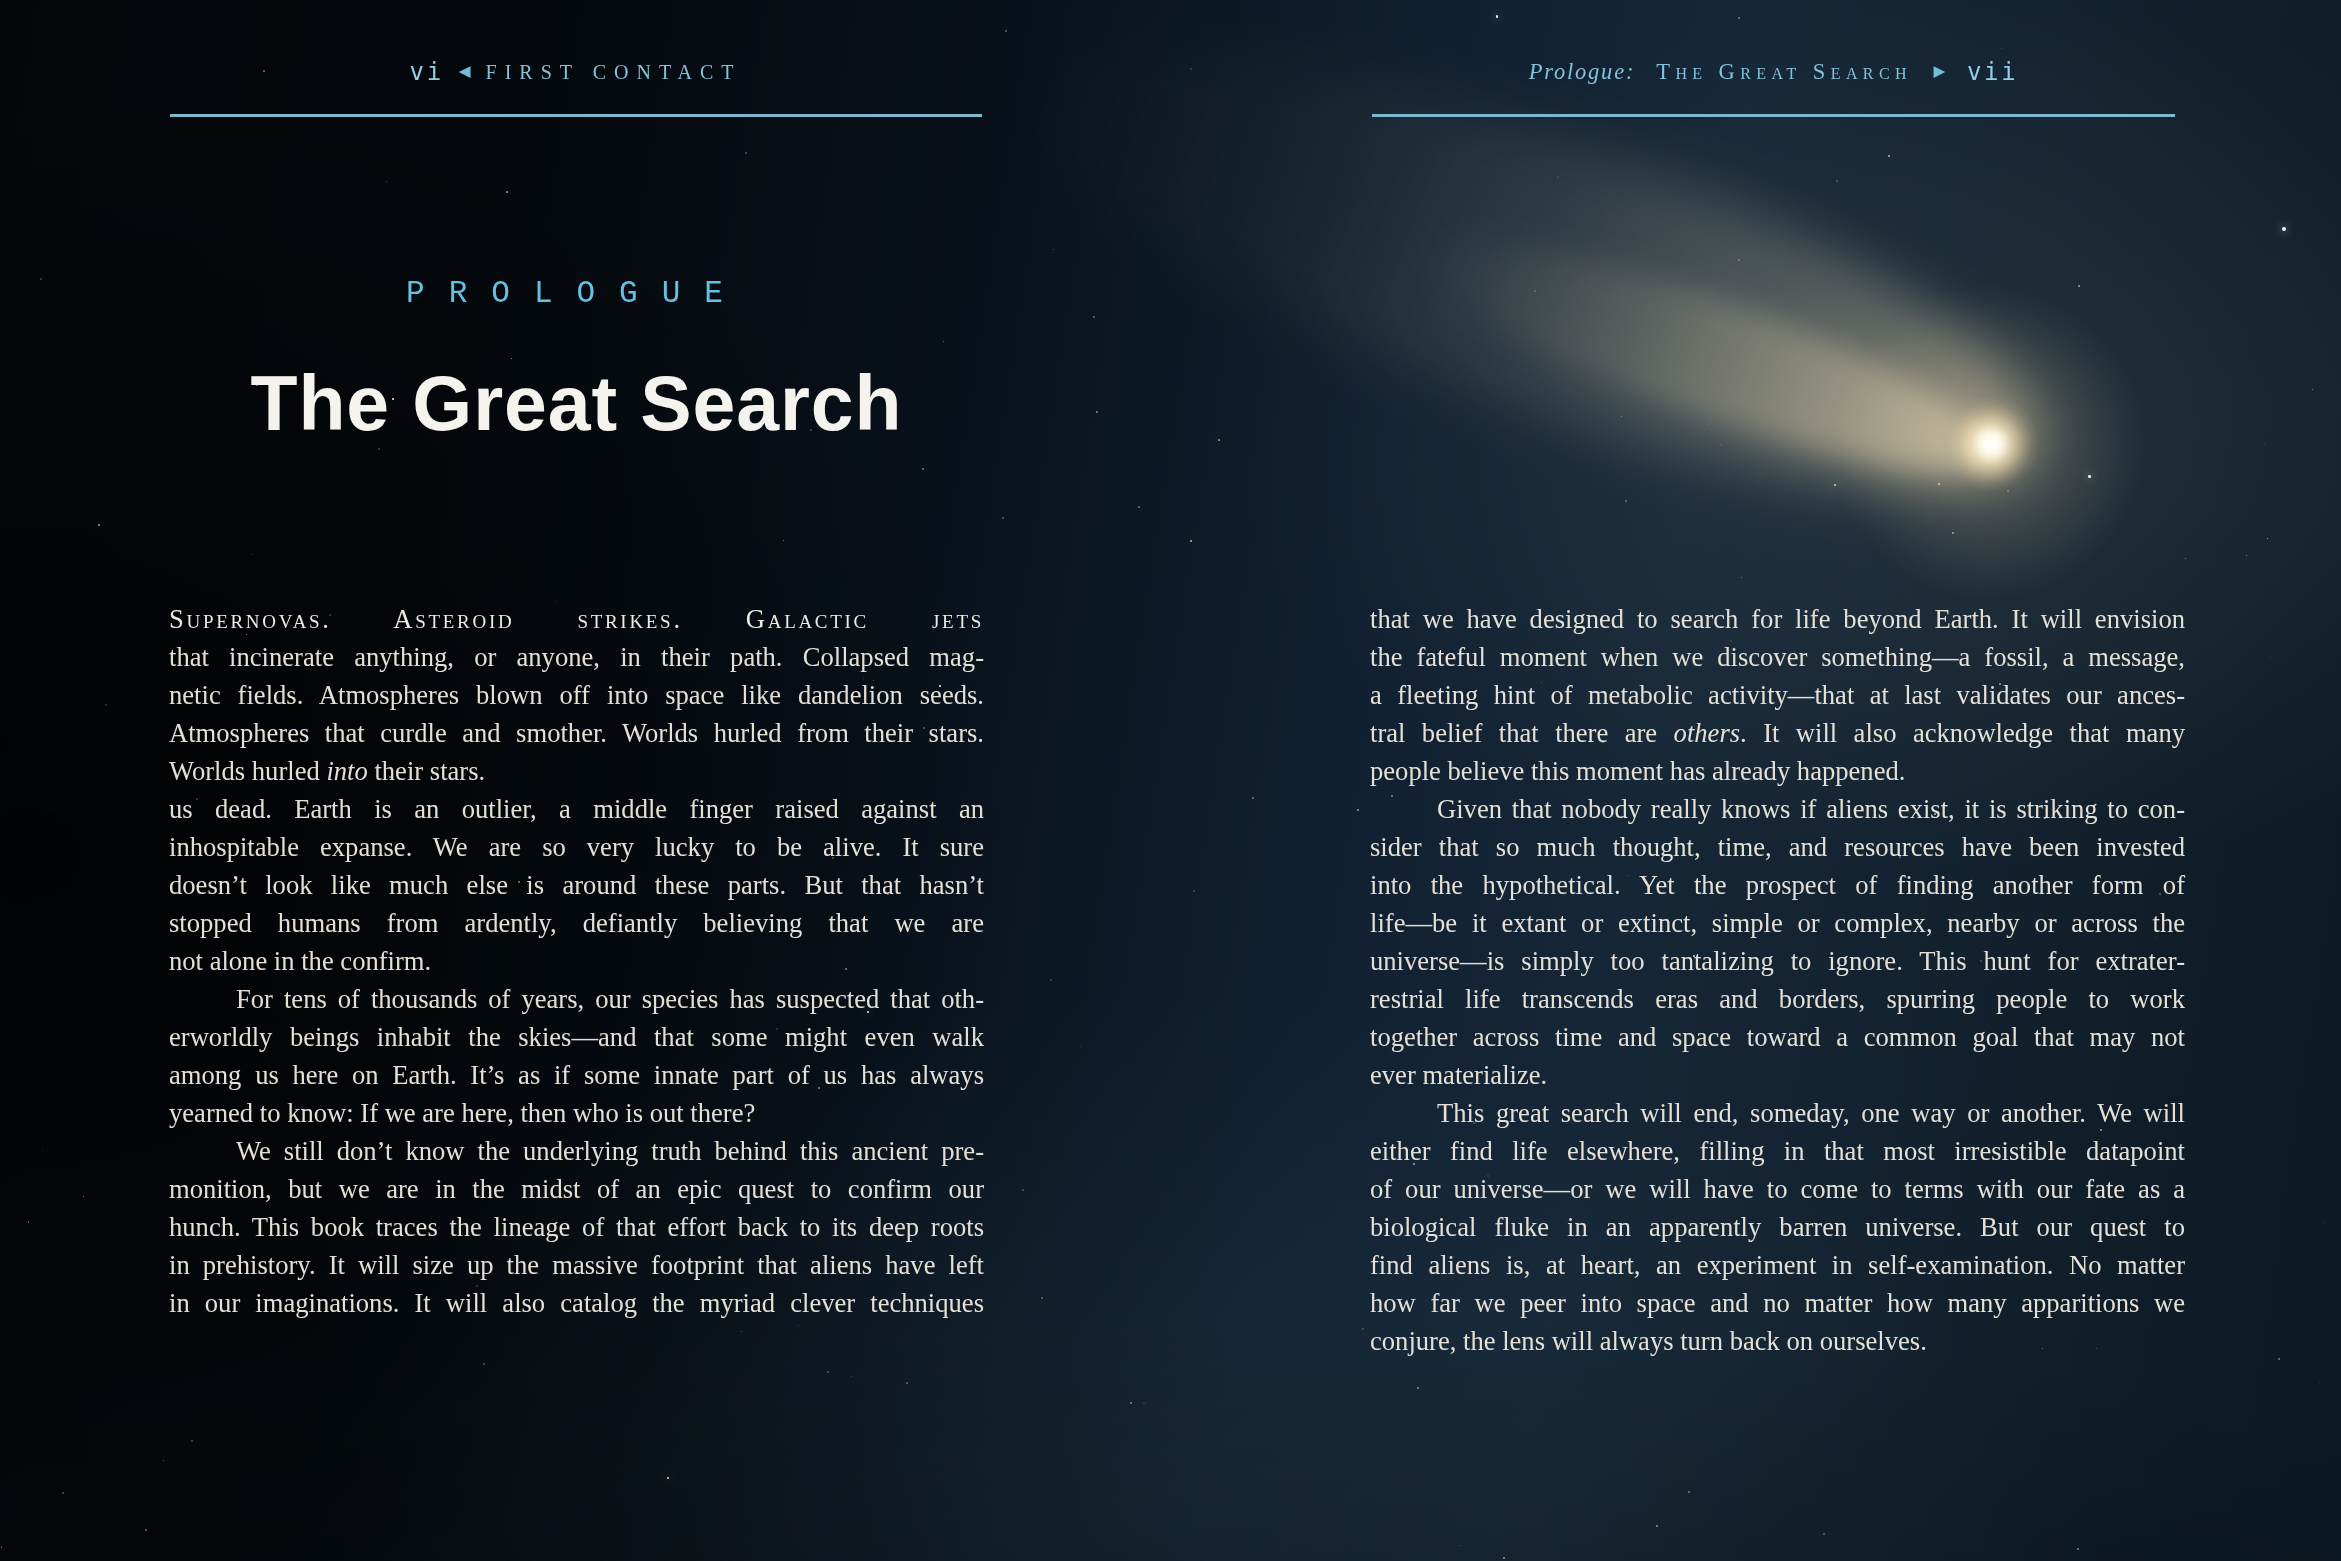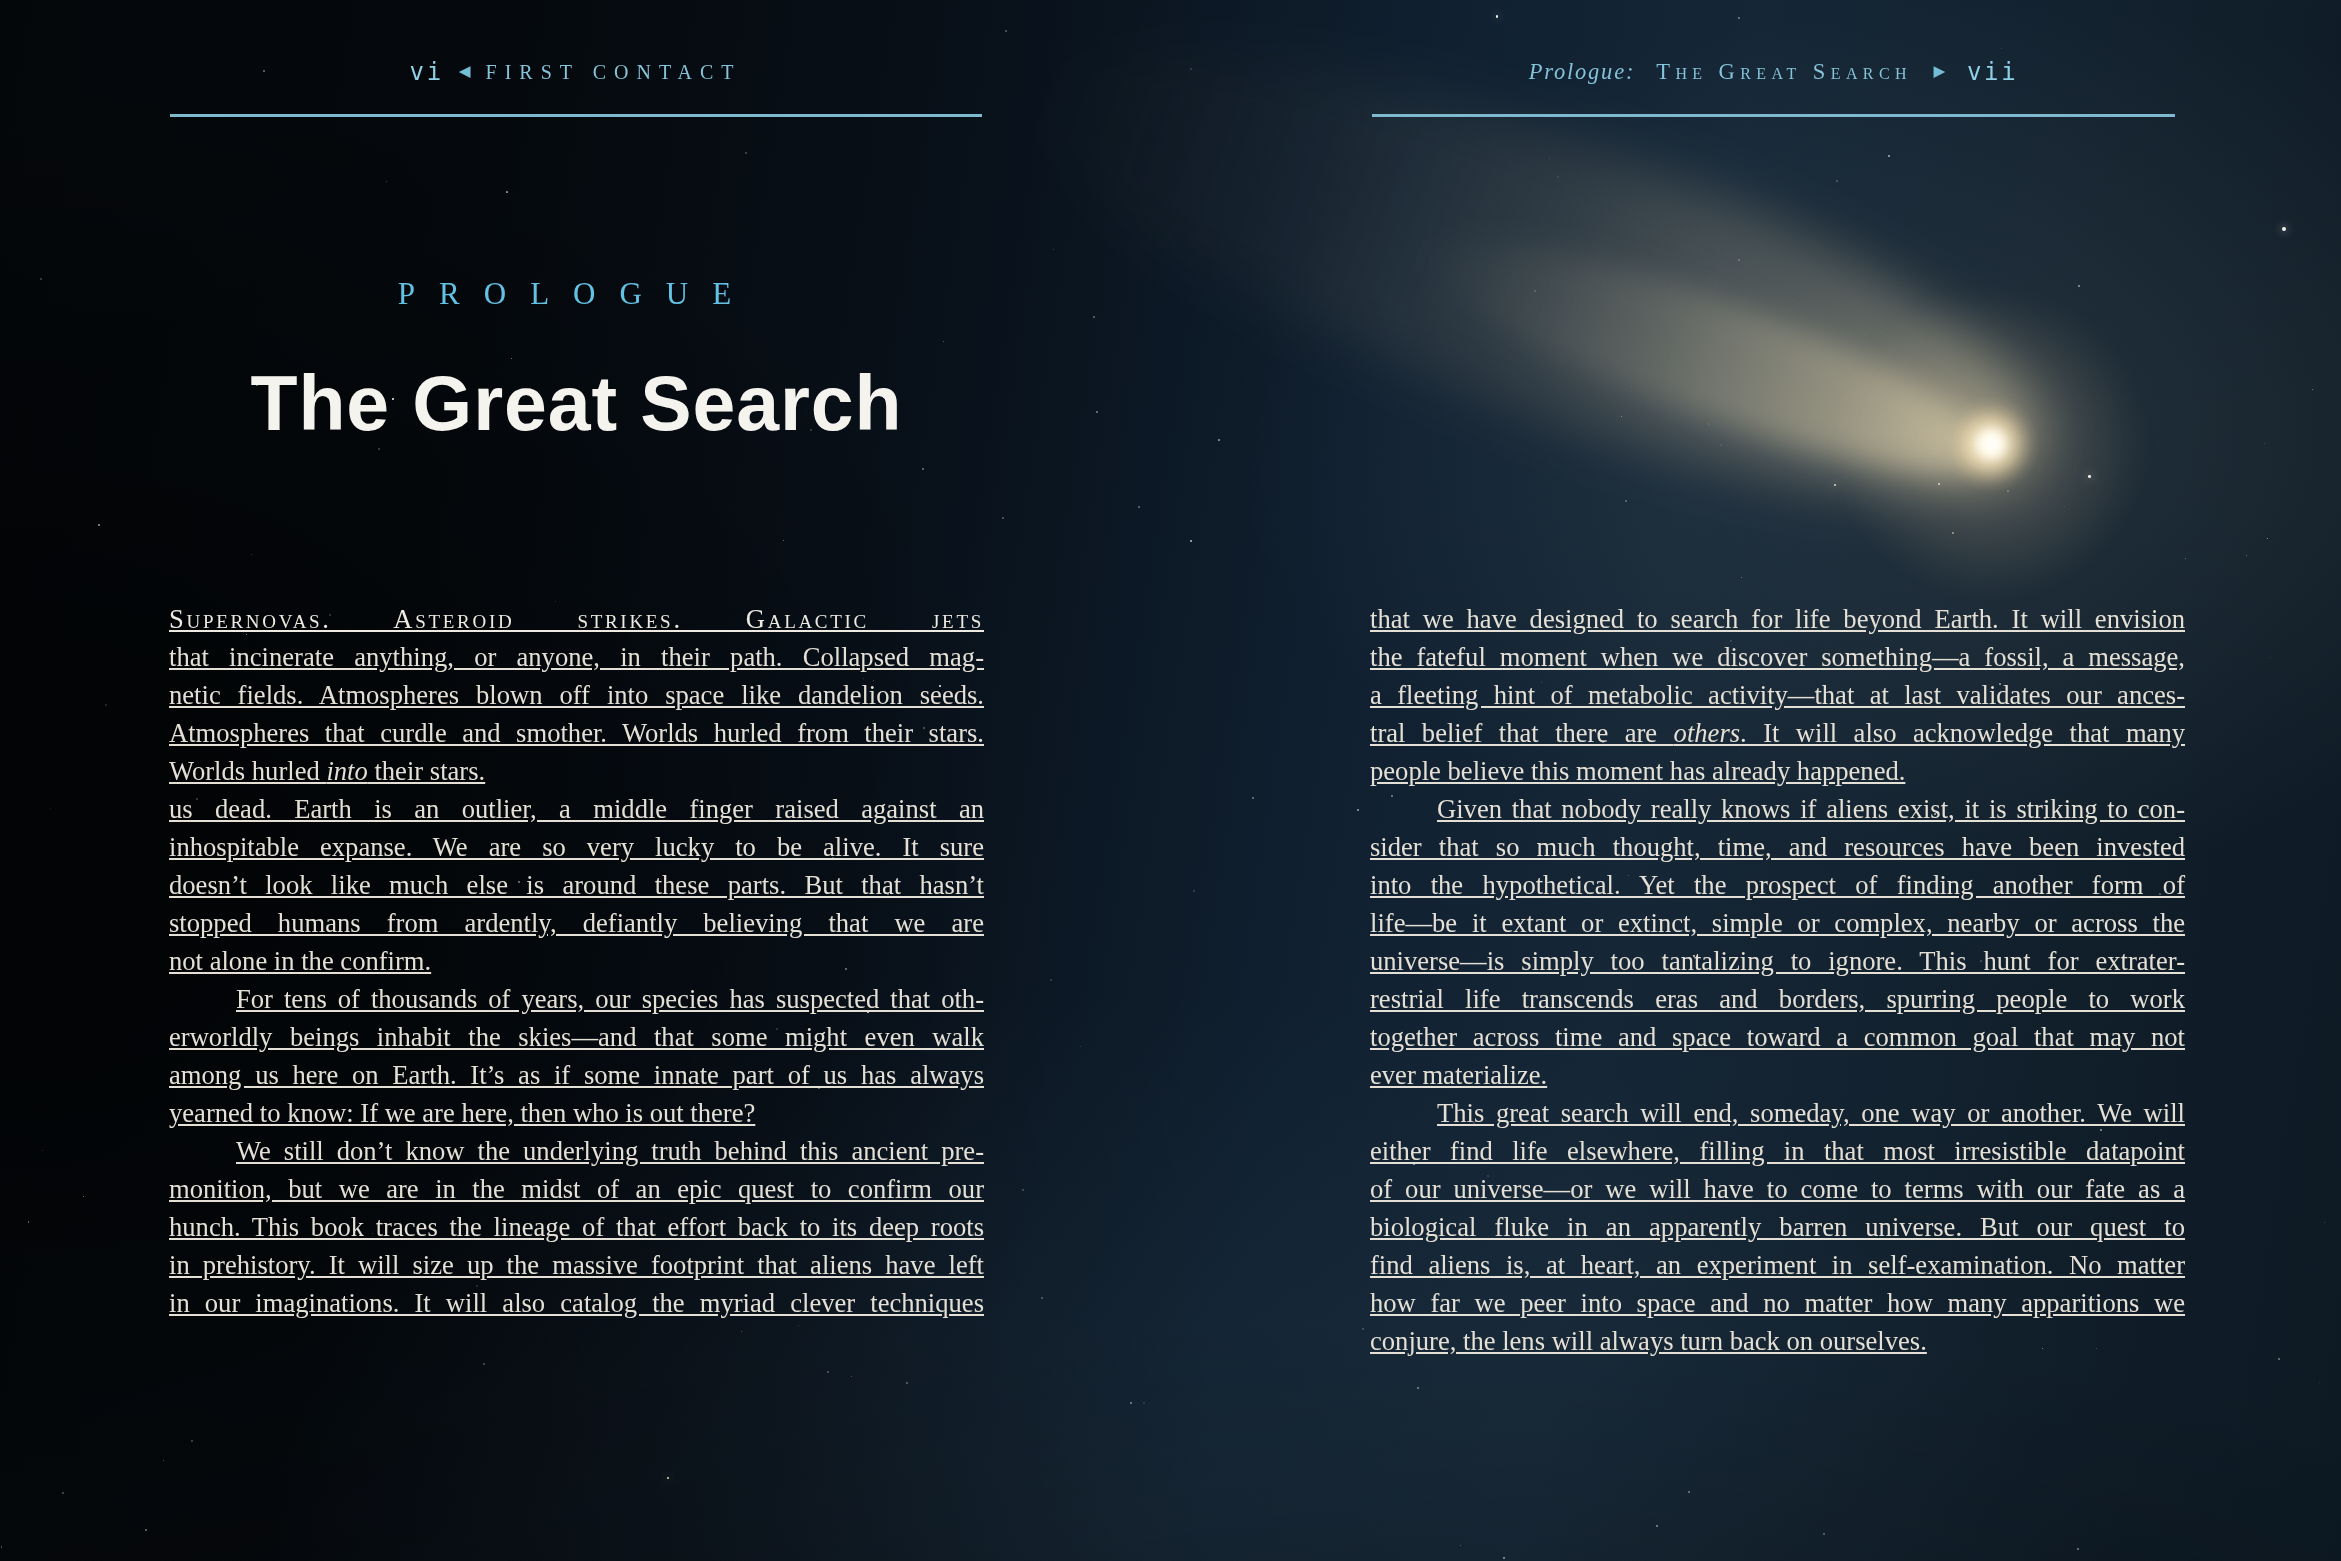--- a/index.html
+++ b/index.html
@@ -65,36 +65,36 @@
   .chaplabel{font-style:italic;font-size:22.5px;letter-spacing:1.8px;color:var(--header-blue);}
   .chapcaps{
     font-variant:small-caps;font-size:22.5px;letter-spacing:5.4px;color:var(--header-blue);white-space:nowrap;
   }
   .rule{position:absolute;top:114px;height:2.7px;background:var(--rule-blue);z-index:5;}
   .rule-left{left:170px;width:812px;}
   .rule-right{left:1372px;width:803px;}
   
   .kicker{
     position:absolute;left:169px;top:276px;width:815px;z-index:5;
-    text-align:center;font-family:Liberation Serif, serif;
+    text-align:center;font-family:Liberation Mono, monospace;
     font-size:31px;font-weight:400;letter-spacing:24px;color:var(--accent-blue);
   }
   .title{
     position:absolute;left:169px;top:359px;width:815px;margin:0;z-index:5;
     text-align:center;font-family:"Liberation Sans",sans-serif;
     font-size:77px;font-weight:600;letter-spacing:0.9px;color:var(--title-white);line-height:1.15;
   }
   
   .col{
     position:absolute;top:600px;width:815px;z-index:5;
     font-size:26.6px;line-height:38px;color:var(--body-text);
   }
   .col-left{left:169px;}
   .col-right{left:1370px;}
-  .bodyline{text-align:justify;text-align-last:justify;white-space:nowrap;text-decoration:underline;}
+  .bodyline{text-align:justify;text-align-last:justify;white-space:nowrap;}
   .bodyline.endline{text-align-last:left;}
   .bodyline.indent{text-indent:67px;}
   .bodyline.sc{font-variant:small-caps;letter-spacing:2.7px;color:var(--smallcaps-text);}
   .bodyline em{font-style:italic;}
 </style>
 </head>
 <body>
 
 <div class="spread">
 

